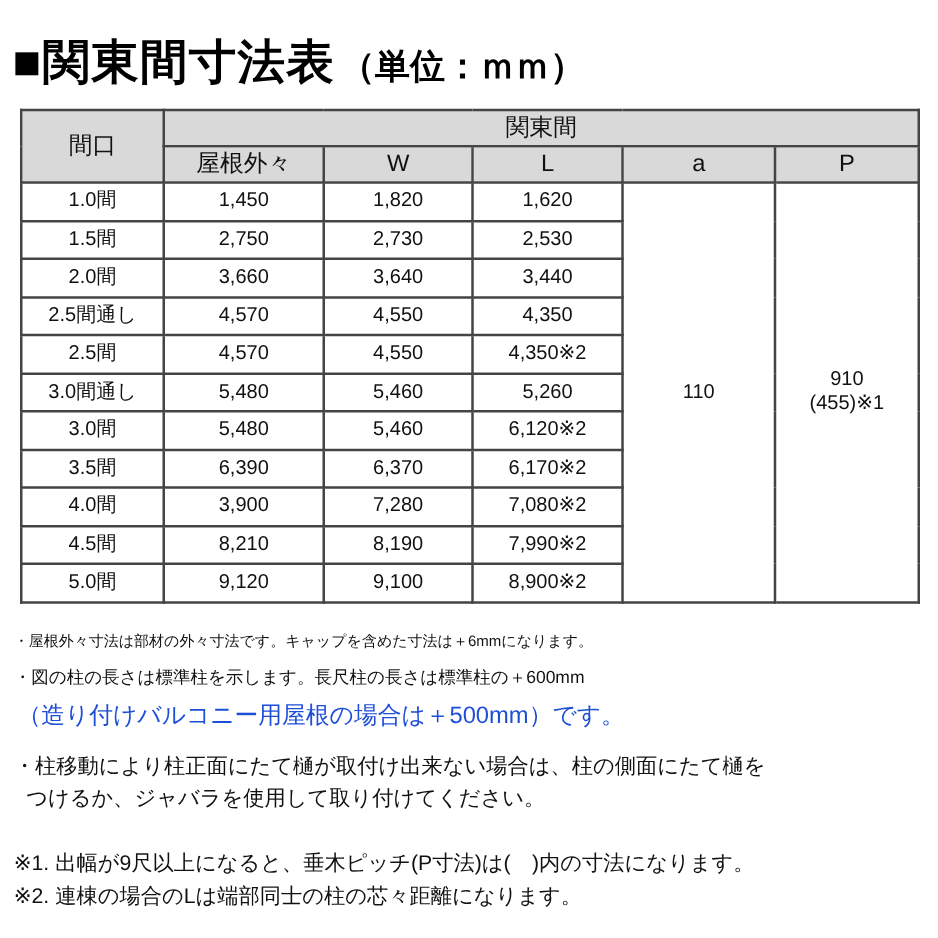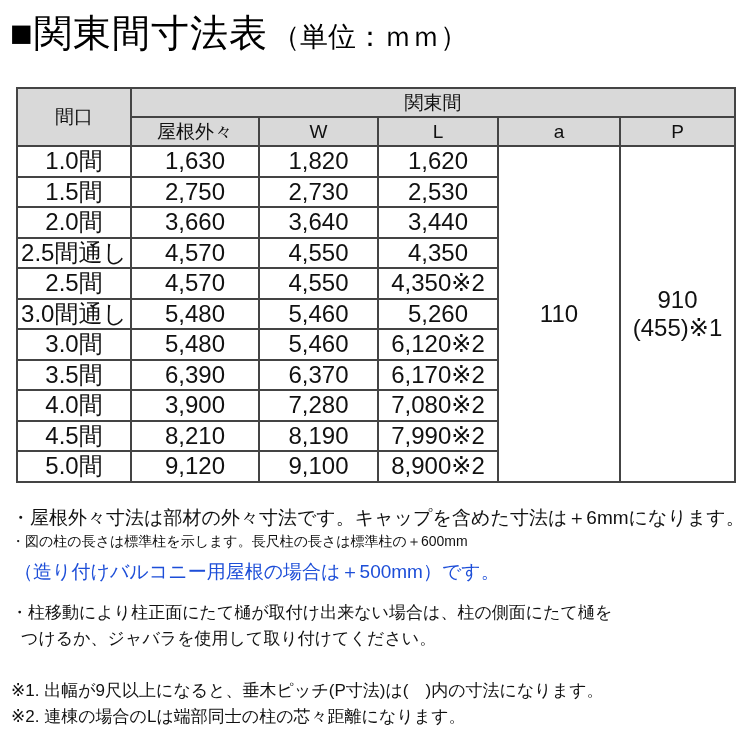--- a/index.html
+++ b/index.html
@@ -9,23 +9,23 @@
     font-family: "Liberation Sans", "DejaVu Sans", sans-serif;
     color: #000000;
     position: relative;
     overflow: hidden;
   }
   .page { position: absolute; inset: 0; }
 
   
   .title {
     position: absolute;
-    left: 10px; top: 8px;
+    left: 10px; top: 24px;
     white-space: nowrap;
-    font-weight: normal;
+    font-weight: bold;
     display: flex;
     align-items: baseline;
   }
   .title-main {
     font-size: 38px;
     letter-spacing: 1px;
     color: #000;
   }
   .title-unit {
     font-size: 28px;
@@ -38,21 +38,21 @@
     position: absolute;
     left: 16px; top: 87px;
     width: 718px;
     border-collapse: collapse;
     table-layout: fixed;
   }
   table.dim-table td {
     border: 2px solid #444444;
     text-align: center;
     vertical-align: middle;
-    font-size: 24px;
+    font-size: 16px;
     color: #111;
     padding: 0;
     line-height: 1.15;
     overflow: hidden;
     white-space: nowrap;
   }
   tr.hdr { height: 29px; }
   tr.hdr td {
     background: #d9d9d9;
     font-size: 19px;
@@ -88,21 +88,21 @@
       <tr class="hdr">
         <td>屋根外々</td>
         <td>W</td>
         <td>L</td>
         <td>a</td>
         <td>P</td>
       </tr>
 
       <tr class="data">
         <td>1.0間</td>
-        <td>1,630</td>
+        <td>1,450</td>
         <td>1,820</td>
         <td>1,620</td>
         <td rowspan="11" class="merged-val">110</td>
         <td rowspan="11" class="merged-val">
           <span class="p-line">910</span>
           <span class="p-line">(455)※1</span>
         </td>
       </tr>
       <tr class="data">
         <td>1.5間</td>
@@ -160,21 +160,21 @@
       </tr>
       <tr class="data">
         <td>5.0間</td>
         <td>9,120</td>
         <td>9,100</td>
         <td>8,900※2</td>
       </tr>
     </tbody>
   </table>
 
-  <div style="position:absolute; left:11px; top:505px; font-size:19px; color:#111; white-space:nowrap;">・屋根外々寸法は部材の外々寸法です。キャップを含めた寸法は＋6mmになります。</div>
+  <div style="position:absolute; left:11px; top:505px; font-size:12px; color:#111; white-space:nowrap;">・屋根外々寸法は部材の外々寸法です。キャップを含めた寸法は＋6mmになります。</div>
   <div style="position:absolute; left:11px; top:533px; font-size:14px; color:#111; white-space:nowrap;">・図の柱の長さは標準柱を示します。長尺柱の長さは標準柱の＋600mm</div>
   <div style="position:absolute; left:14px; top:559px; font-size:19px; color:#1d4ed8; white-space:nowrap;">（造り付けバルコニー用屋根の場合は＋500mm）です。</div>
   <div style="position:absolute; left:21px; top:627px; font-size:17px; color:#111; white-space:nowrap;">つけるか、ジャバラを使用して取り付けてください。</div>
   <div style="position:absolute; left:11px; top:601px; font-size:17px; color:#111; white-space:nowrap;">・柱移動により柱正面にたて樋が取付け出来ない場合は、柱の側面にたて樋を</div>
 
   <div style="position:absolute; left:11px; top:679px; font-size:17px; color:#111; white-space:nowrap;">※1. 出幅が9尺以上になると、垂木ピッチ(P寸法)は(　)内の寸法になります。</div>
   <div style="position:absolute; left:11px; top:705px; font-size:17px; color:#111; white-space:nowrap;">※2. 連棟の場合のLは端部同士の柱の芯々距離になります。</div>
 
 </div>
 

